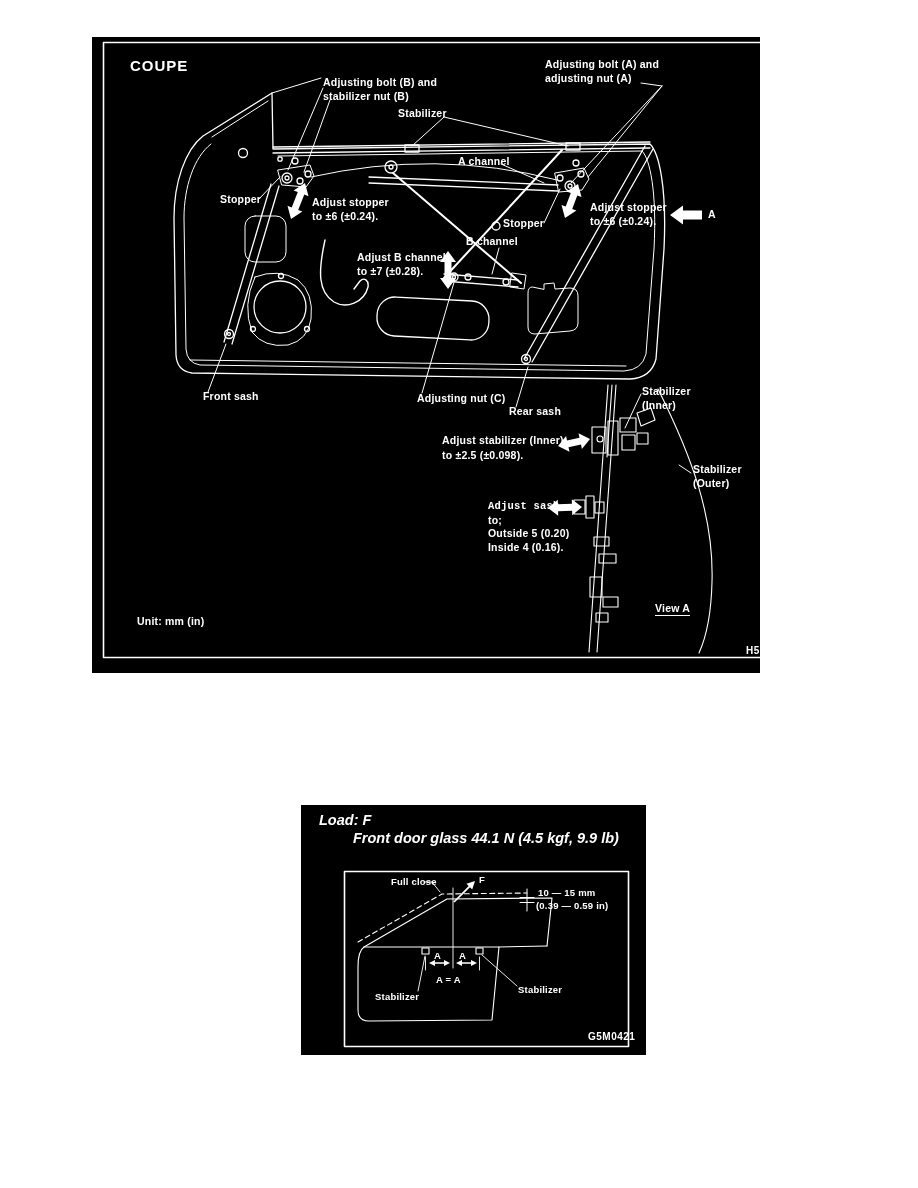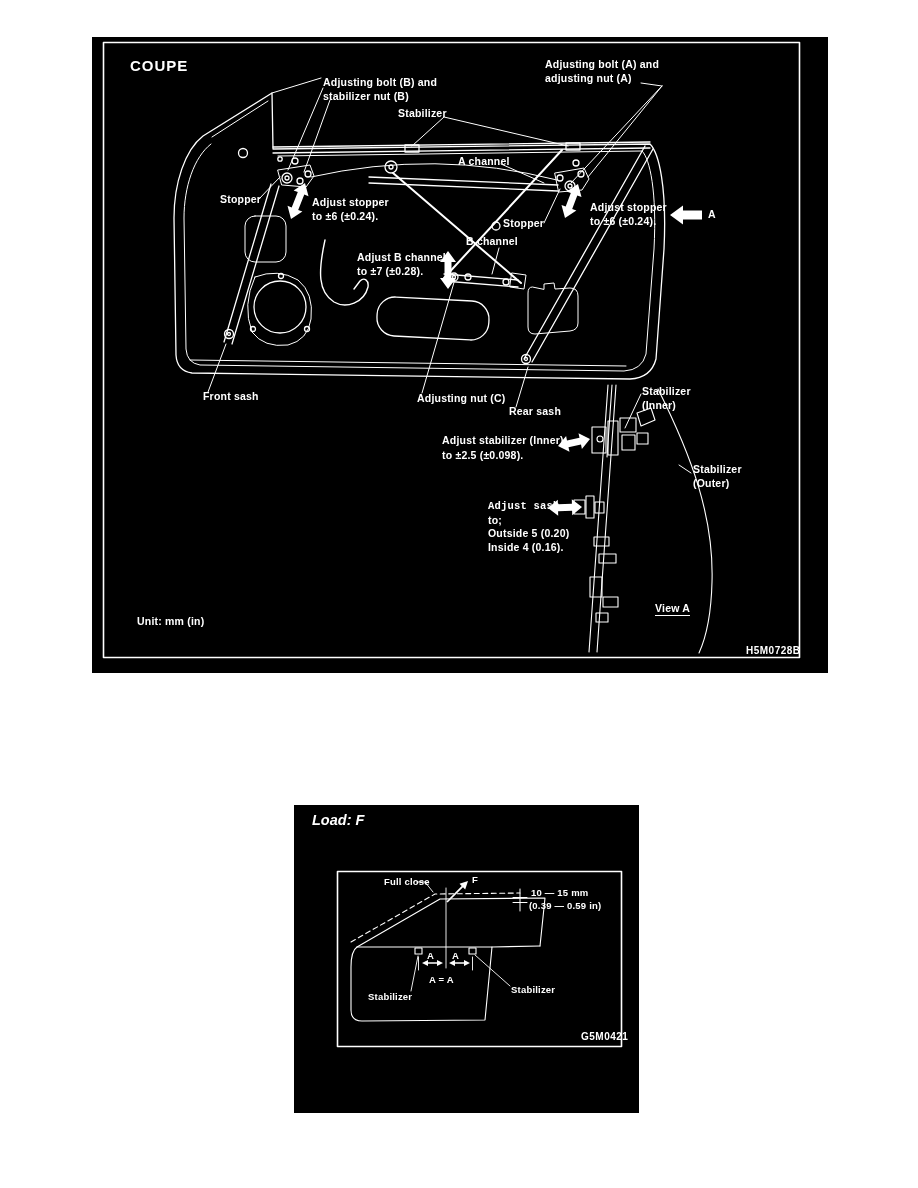--- a/index.html
+++ b/index.html
@@ -12,21 +12,21 @@
   .lbl.small{font-size:9.5px;line-height:12px;}
   .title{font-size:15px;letter-spacing:1px;}
   .code{font-size:10px;letter-spacing:.5px;}
   .underline{border-bottom:1.5px solid #fff;padding-bottom:0;}
   .hdr{position:absolute;color:#fff;font-weight:bold;font-style:italic;
        font-size:14.5px;line-height:18px;white-space:nowrap;}
 </style>
 </head>
 <body>
 
-<div class="fig" style="left:92px;top:37px;width:736px;height:636px;">
+<div class="fig" style="left:92px;top:37px;width:668px;height:636px;">
 
   <svg width="736" height="636" viewBox="0 0 736 636" fill="none" stroke="#fff" stroke-width="1.3" stroke-linecap="round" stroke-linejoin="round">
 
     <rect x="11.5" y="5.5" width="696" height="615" stroke-width="1.6"></rect>
 
     <path d="M 111,99 C 93,113 82,146 82,181 L 84,318 Q 85,334 100,336 L 538,342 Q 559,341 564,322 L 572,212 C 575,150 567,116 558,107 L 181,112 L 180,56 Z"></path>
 
     <path stroke-width="1" d="M 119,107 C 102,120 92,150 92,181 L 94,312 Q 95,326 108,328 L 532,334 Q 550,333 554,317 L 562,212 C 565,155 558,122 550,114 L 186,119"></path>
     <path stroke-width="1" d="M 98,323 L 534,329"></path>
 
@@ -161,21 +161,21 @@
   <div class="lbl" style="left:601px;top:440px;">(Outer)</div>
   <div class="lbl" style="left:396px;top:463px;font-family:Liberation Mono, monospace;">Adjust sash</div>
   <div class="lbl" style="left:396px;top:477px;">to;</div>
   <div class="lbl" style="left:396px;top:490px;">Outside 5 (0.20)</div>
   <div class="lbl" style="left:396px;top:504px;">Inside 4 (0.16).</div>
   <div class="lbl underline" style="left:563px;top:565px;">View A</div>
   <div class="lbl" style="left:45px;top:578px;">Unit: mm (in)</div>
   <div class="lbl code" style="left:654px;top:607px;">H5M0728B</div>
 </div>
 
-<div class="fig" style="left:294px;top:805px;width:345px;height:308px;">
+<div class="fig" style="left:301px;top:805px;width:345px;height:250px;">
 
   <svg width="345" height="249" viewBox="0 0 345 249" fill="none" stroke="#fff" stroke-width="1.1" stroke-linecap="round" stroke-linejoin="round">
 
     <rect x="43.5" y="66.5" width="284" height="175" stroke-width="1.6"></rect>
 
     <path d="M 63,142 L 198,142 L 191,215 L 68,216 Q 57,216 57,205 L 57,162 Q 57,146 63,142 Z"></path>
 
     <path d="M 63,142 L 146,94 L 251,93 L 246,141"></path>
     <path d="M 198,142 L 246,141"></path>
 
@@ -201,20 +201,21 @@
     </g>
 
     <g fill="#fff" stroke="none">
       <polygon points="153.6,97.6 169.0,82.3 171.2,84.5 174.0,76.0 165.5,78.8 167.7,81.0 152.4,96.4"></polygon>
       <polygon points="128.0,158.0 134.0,161.0 134.0,158.7 143.0,158.7 143.0,161.0 149.0,158.0 143.0,155.0 143.0,157.3 134.0,157.3 134.0,155.0"></polygon>
       <polygon points="155.0,158.0 161.0,161.0 161.0,158.7 170.0,158.7 170.0,161.0 176.0,158.0 170.0,155.0 170.0,157.3 161.0,157.3 161.0,155.0"></polygon>
     </g>
   </svg>
 
   <div class="hdr" style="left:18px;top:6px;">Load: F</div>
+  <div class="hdr" style="left:52px;top:24px;">Front door glass 44.1 N (4.5 kgf, 9.9 lb)</div>
 
   <div class="lbl small" style="left:80px;top:71px;padding-left:10px;">Full close</div>
   <div class="lbl small" style="left:178px;top:69px;">F</div>
   <div class="lbl small" style="left:237px;top:82px;">10 — 15 mm</div>
   <div class="lbl small" style="left:235px;top:95px;">(0.39 — 0.59 in)</div>
   <div class="lbl small" style="left:133px;top:145px;">A</div>
   <div class="lbl small" style="left:158px;top:145px;">A</div>
   <div class="lbl small" style="left:135px;top:169px;">A = A</div>
   <div class="lbl small" style="left:74px;top:186px;">Stabilizer</div>
   <div class="lbl small" style="left:217px;top:179px;">Stabilizer</div>

